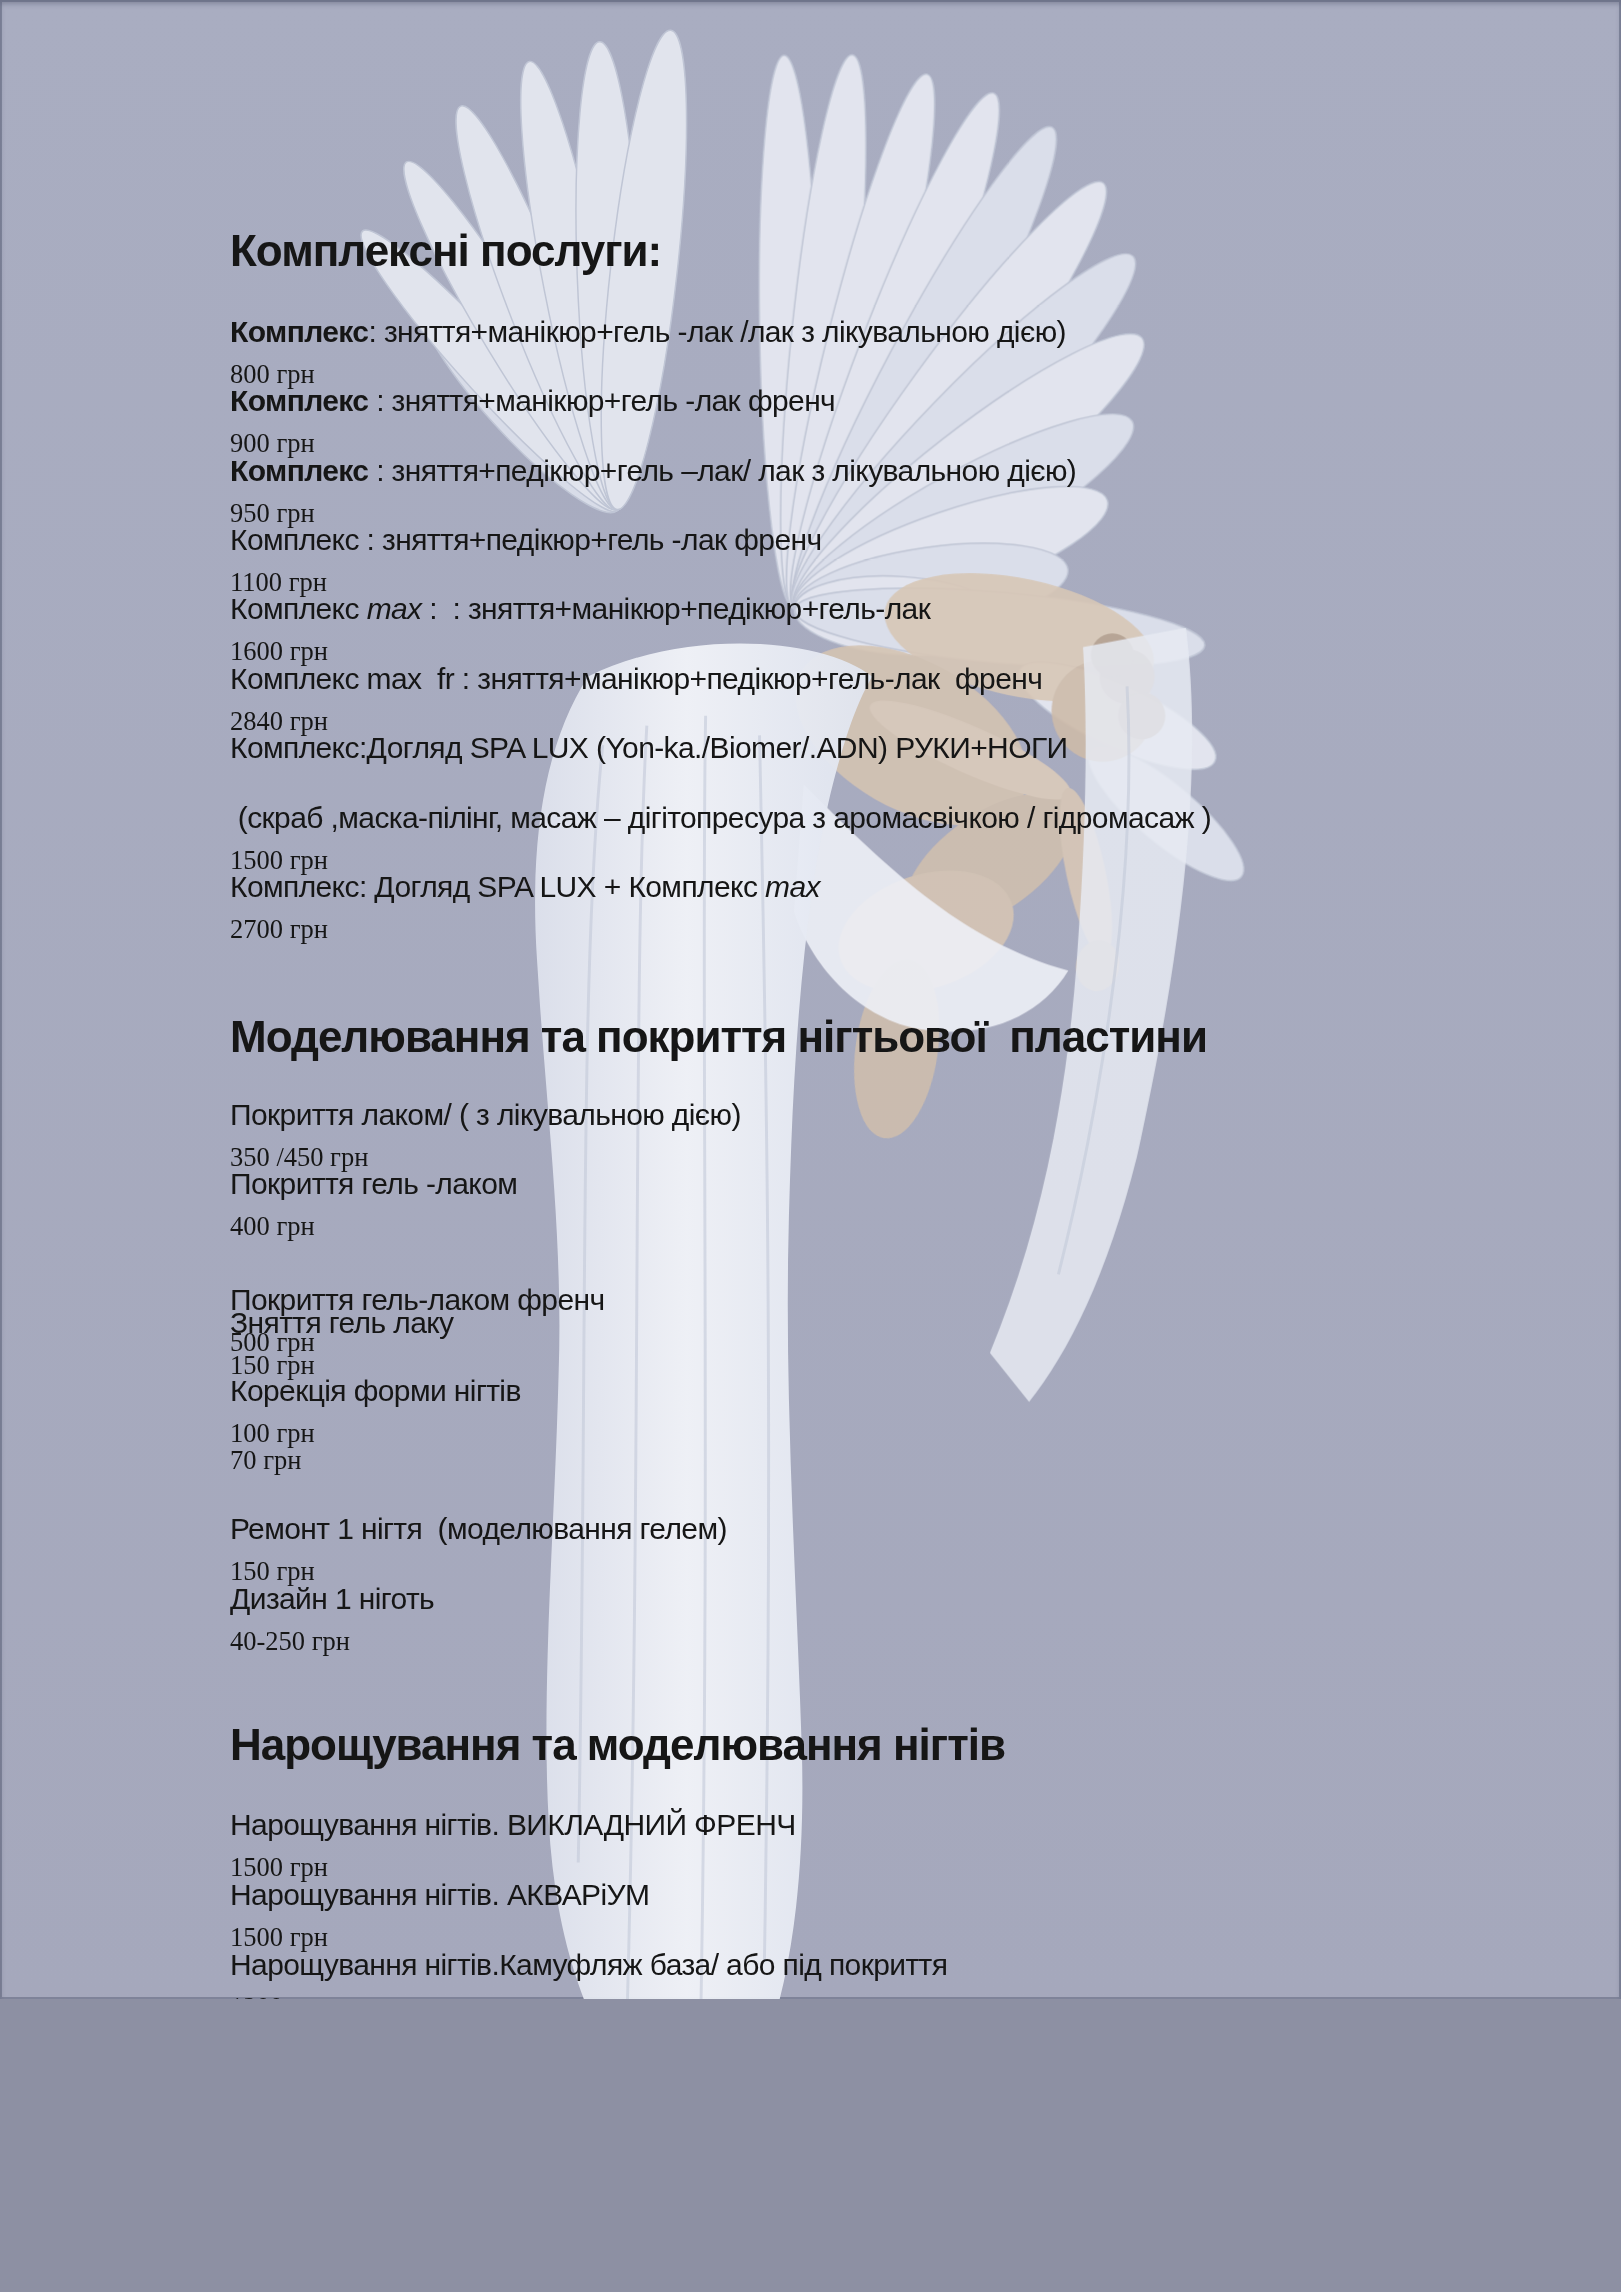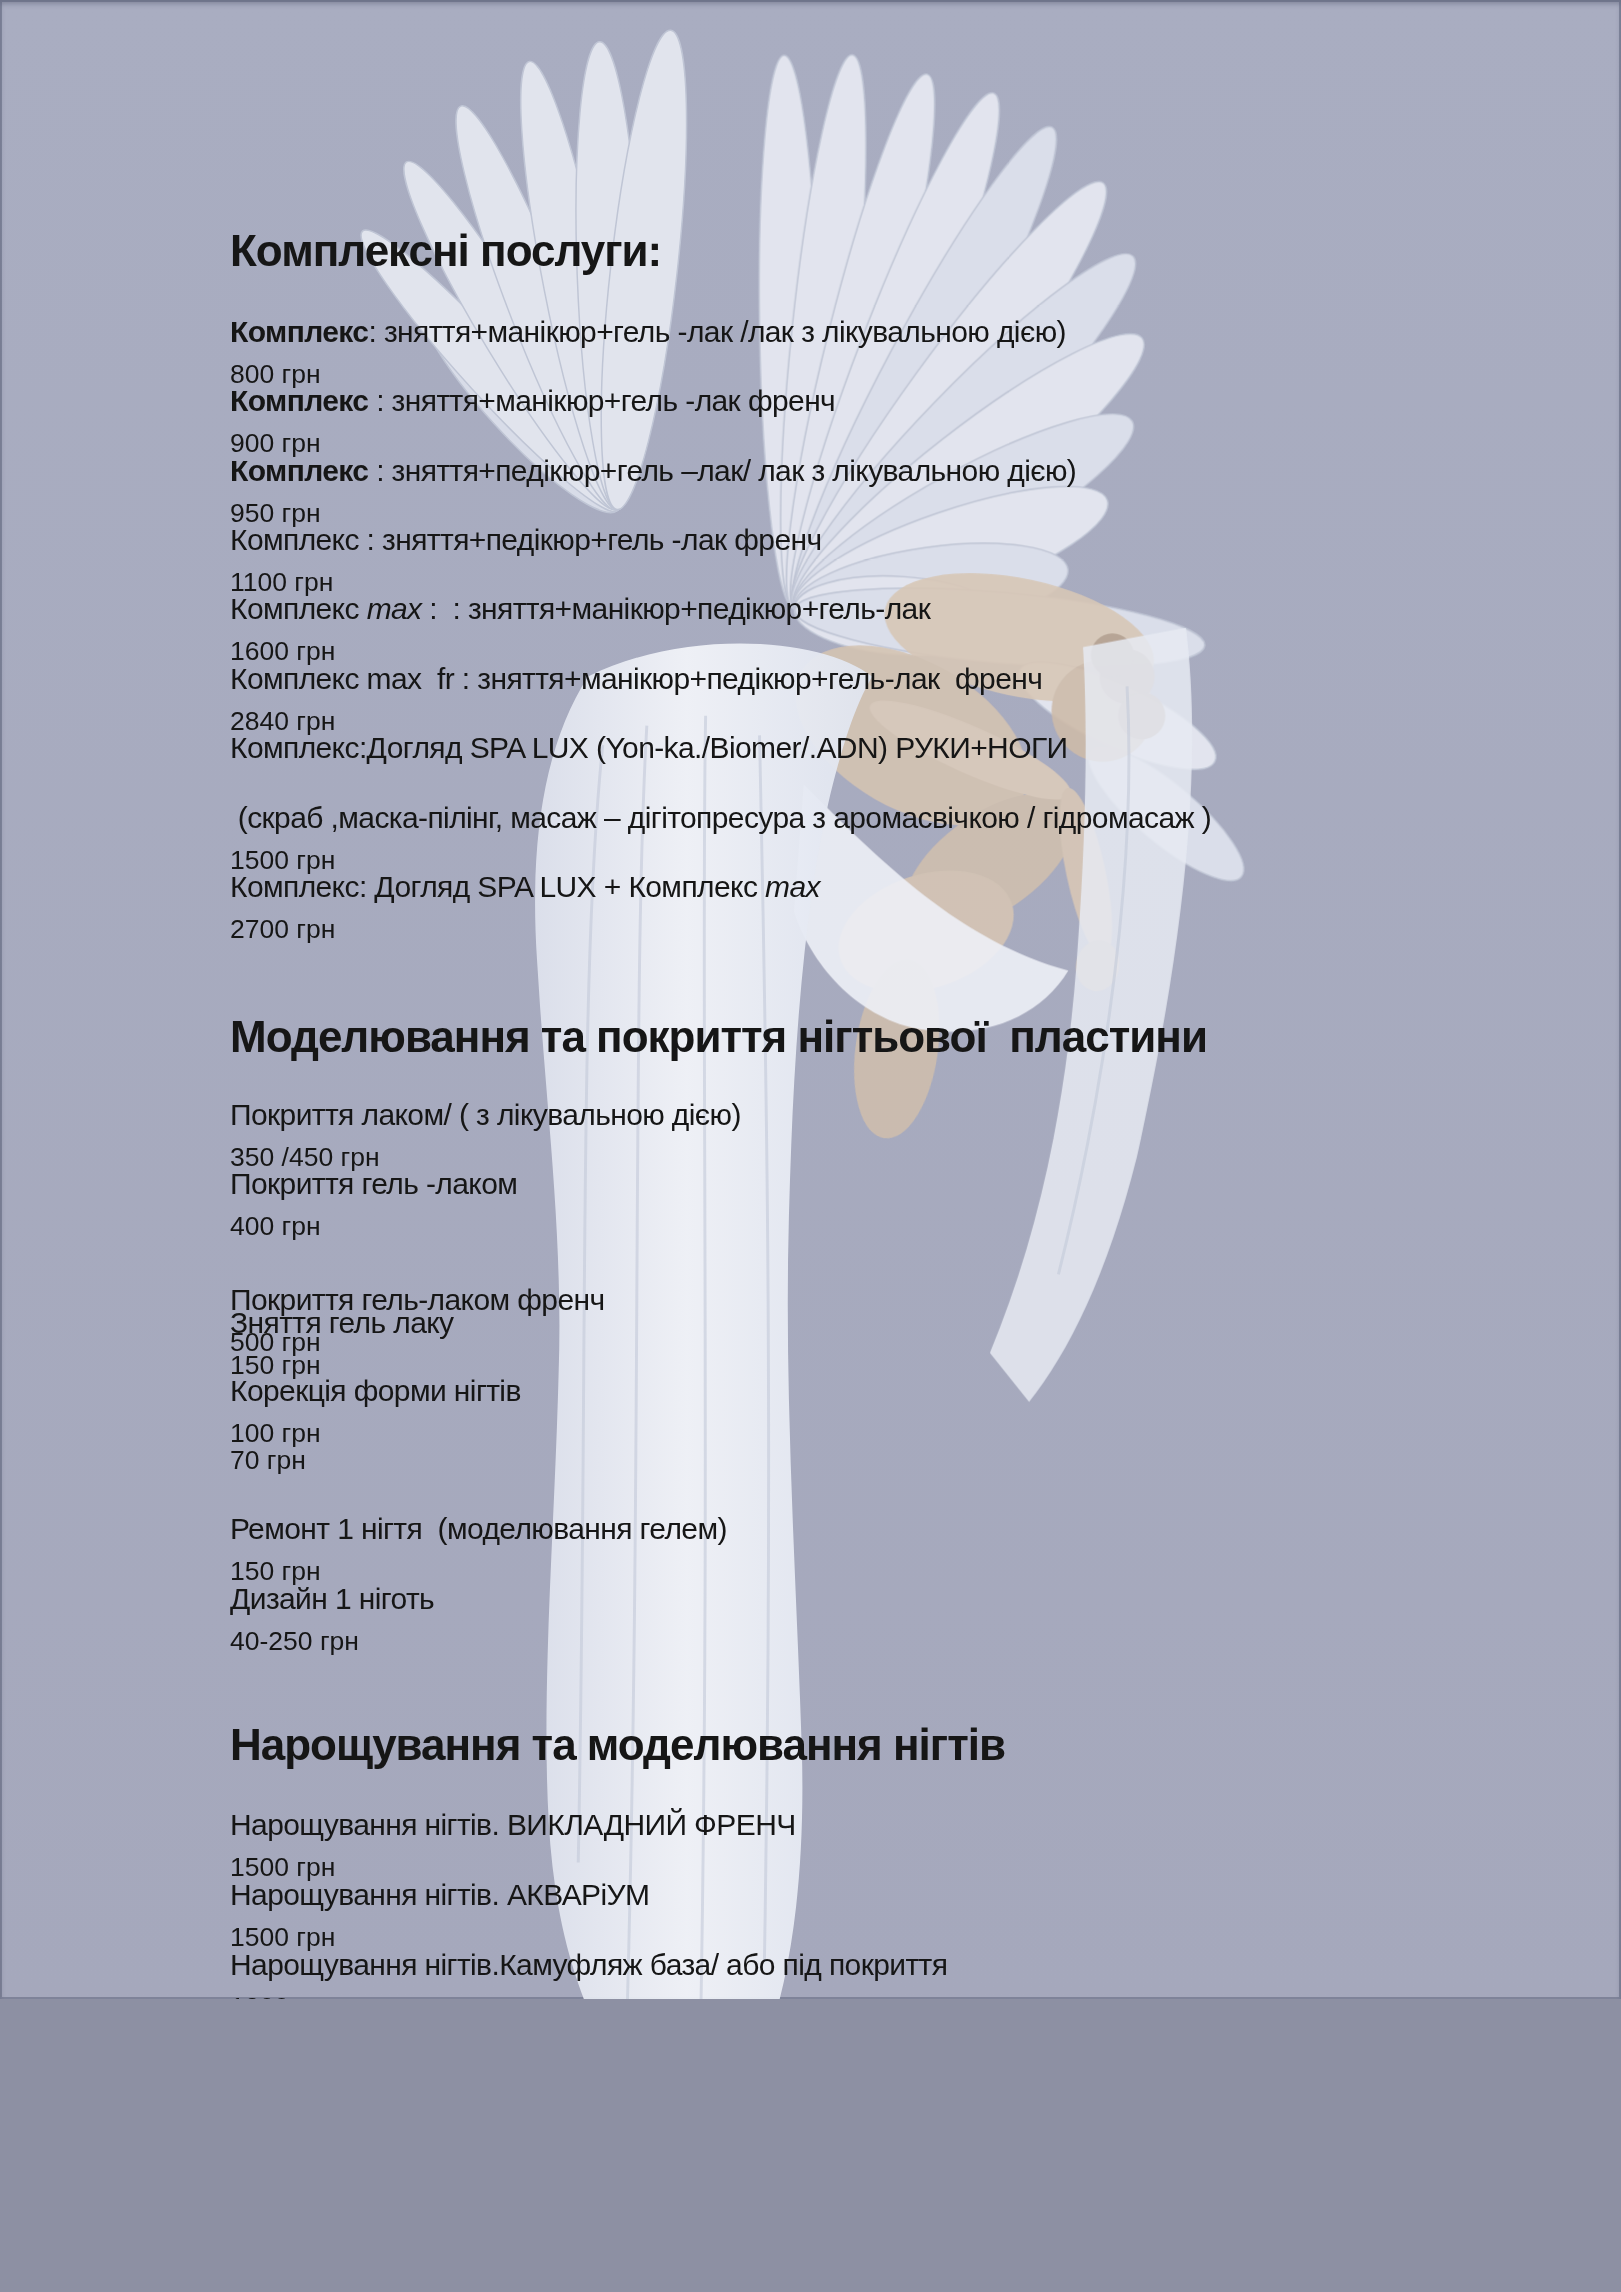--- a/index.html
+++ b/index.html
@@ -19,21 +19,21 @@
     font-size:44px;font-weight:700;letter-spacing:-1px;
     white-space:pre;line-height:57px;
   }
   .row{
     position:absolute;left:230px;width:1152px;height:43px;
     display:flex;justify-content:space-between;align-items:baseline;
     line-height:43px;
     flex-direction:column;
   }
   .label{font-size:30px;letter-spacing:-0.6px;white-space:pre;}
-  .price{font-size:26.5px;white-space:pre;text-align:right;}
+  .price{font-size:26.5px;white-space:pre;text-align:right;font-family:Liberation Serif, serif;}
 </style>
 </head>
 <body>
 
 <div class="page">
 
   <svg class="statue" width="1621" height="2293" viewBox="0 0 1654 2339" aria-hidden="true">
     <defs>
       <linearGradient id="drapeGrad" x1="0" y1="0" x2="1" y2="0">
         <stop offset="0" stop-color="#dde1ec"></stop>

